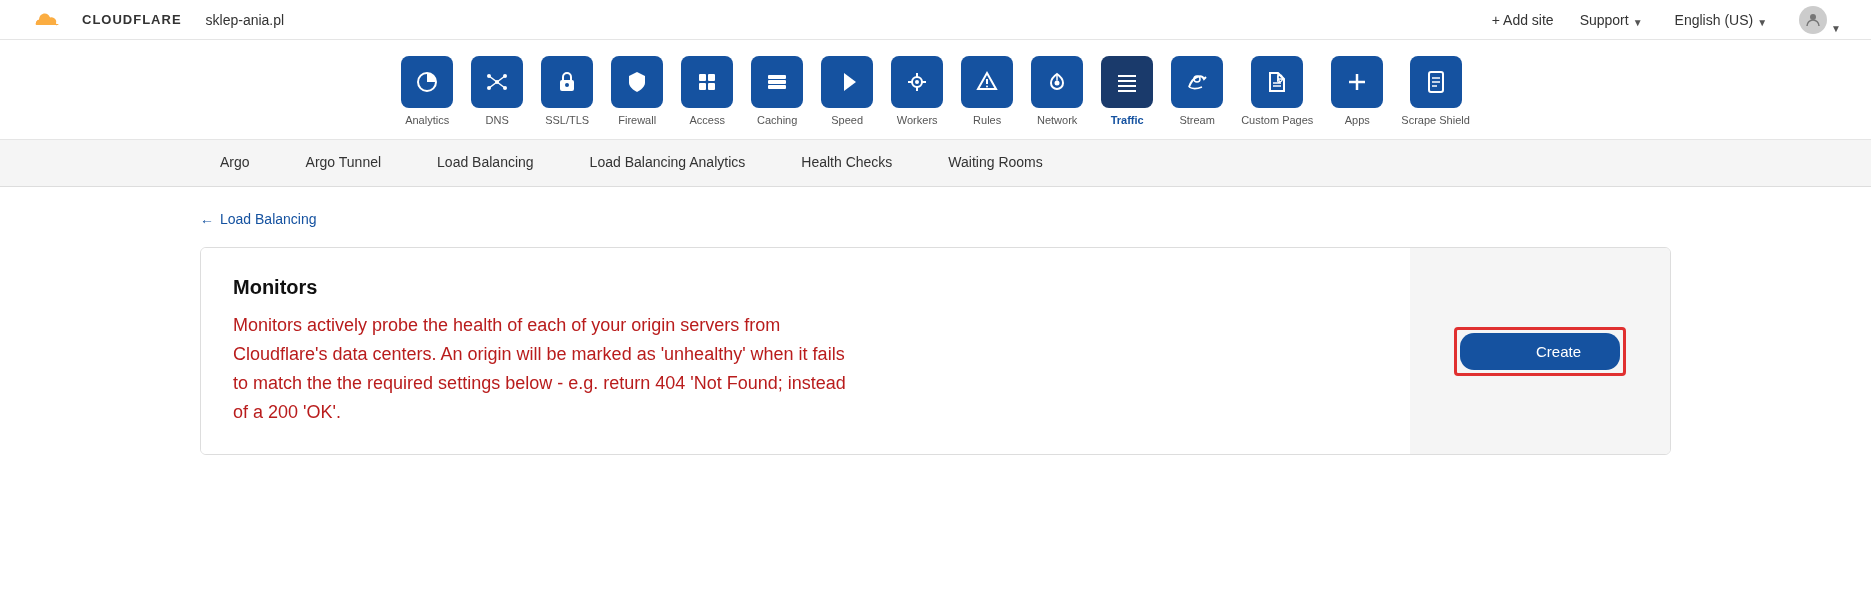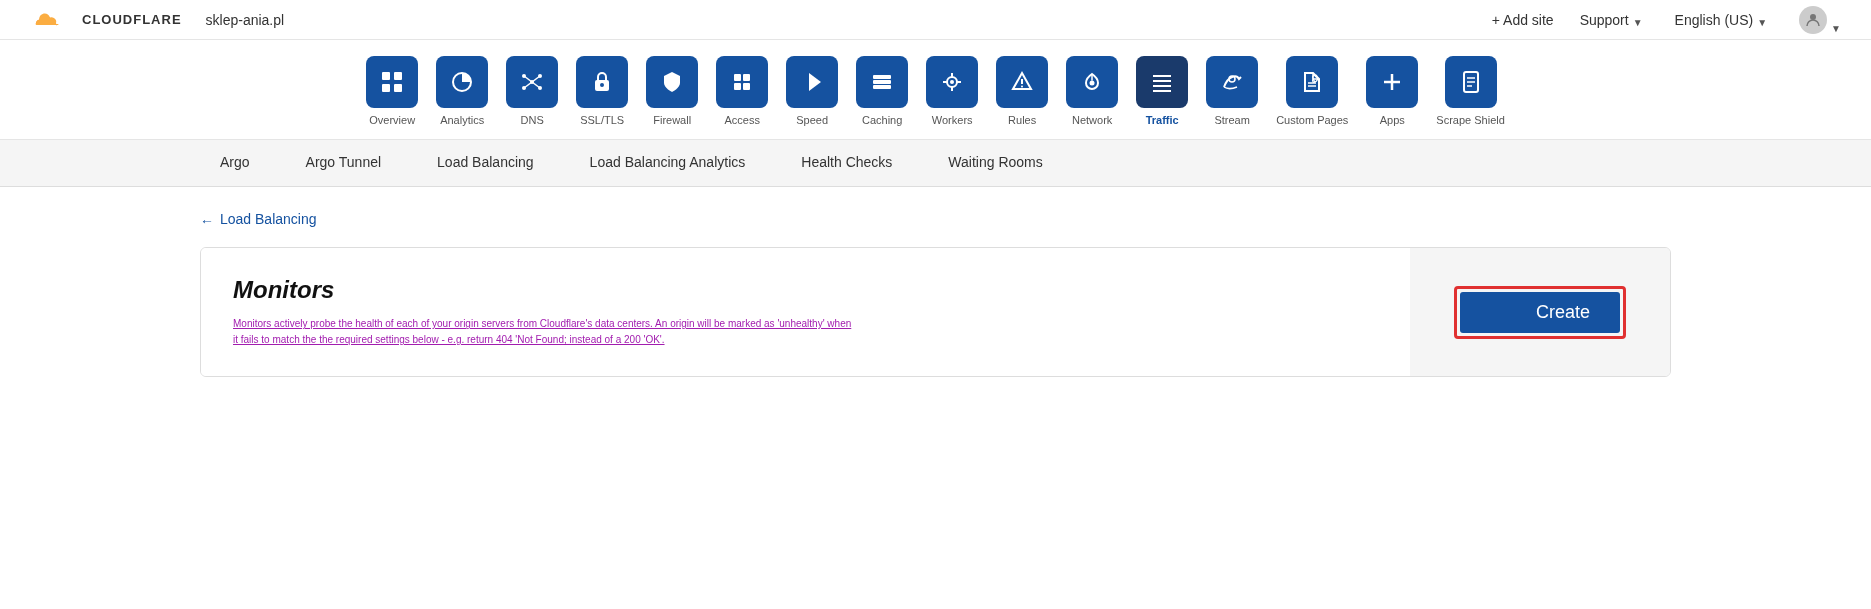--- a/index.html
+++ b/index.html
@@ -152,53 +152,51 @@
       border-radius: 6px;
       display: flex;
       overflow: hidden;
     }
     .monitors-info {
       flex: 1;
       padding: 28px 32px;
       background: #fff;
     }
     .monitors-title {
-      font-size: 24px;
+      font-size: 20px;
       font-weight: bold;
       color: #111;
       margin-bottom: 12px;
-      font-style: italic;
     }
     .monitors-desc {
-      font-size: 10px;
-      color: #a21caf;
+      font-size: 18px;
+      color: #b91c1c;
       line-height: 1.6;
       max-width: 620px;
-      text-decoration: underline;
     }
     .monitors-action {
       width: 260px;
       background: #f5f5f5;
       display: flex;
       align-items: center;
       justify-content: center;
       padding: 24px;
     }
     .create-btn-wrapper {
       border: 3px solid #e03030;
       border-radius: 4px;
       padding: 3px;
     }
     .create-btn {
       background: #1552a0;
       color: #fff;
       border: none;
-      border-radius: 3px;
+      border-radius: 14px;
       padding: 10px 76px;
-      font-size: 18px;
+      font-size: 15px;
       cursor: pointer;
       width: 160px;
       text-align: center;
     }
   </style>
 </head>
 <body>
 
 <header class="header">
   <div class="logo-area">
@@ -231,31 +229,20 @@
         </svg>
       </div>
       <span class="caret">▼</span>
     </button>
   </div>
 </header>
 
 <nav class="nav-icons-bar">
   <div class="nav-icons-inner">
 
-    <div class="nav-icon-item">
-      <div class="icon-box">
-        <svg width="26" height="26" viewBox="0 0 26 26" fill="none">
-            <rect x="3" y="3" width="8" height="8" rx="1" fill="white"></rect>
-            <rect x="15" y="3" width="8" height="8" rx="1" fill="white"></rect>
-            <rect x="3" y="15" width="8" height="8" rx="1" fill="white"></rect>
-            <rect x="15" y="15" width="8" height="8" rx="1" fill="white"></rect>
-          </svg>
-      </div>
-      <span class="nav-label">Overview</span>
-    </div>
 
     <div class="nav-icon-item">
       <div class="icon-box">
         <svg width="26" height="26" viewBox="0 0 26 26" fill="none">
             <circle cx="13" cy="13" r="9" stroke="white" stroke-width="2" fill="none"></circle>
             <path d="M13 13 L13 4 A9 9 0 0 1 22 13 Z" fill="white"></path>
           </svg>
       </div>
       <span class="nav-label">Analytics</span>
     </div>
@@ -305,35 +292,35 @@
           <rect x="5" y="14" width="7" height="7" rx="1" fill="white"></rect>
           <rect x="14" y="14" width="7" height="7" rx="1" fill="white"></rect>
         </svg>
       </div>
       <span class="nav-label">Access</span>
     </div>
 
     <div class="nav-icon-item">
       <div class="icon-box">
         <svg width="26" height="26" viewBox="0 0 26 26" fill="none">
-          <polygon points="10,4 22,13 10,22 10,4" fill="white"></polygon>
-        </svg>
-      </div>
-      <span class="nav-label">Speed</span>
-    </div>
-
-    <div class="nav-icon-item">
-      <div class="icon-box">
-        <svg width="26" height="26" viewBox="0 0 26 26" fill="none">
           <rect x="4" y="6" width="18" height="4" rx="1" fill="white"></rect>
           <rect x="4" y="11" width="18" height="4" rx="1" fill="white"></rect>
           <rect x="4" y="16" width="18" height="4" rx="1" fill="white"></rect>
         </svg>
       </div>
       <span class="nav-label">Caching</span>
+    </div>
+
+    <div class="nav-icon-item">
+      <div class="icon-box">
+        <svg width="26" height="26" viewBox="0 0 26 26" fill="none">
+          <polygon points="10,4 22,13 10,22 10,4" fill="white"></polygon>
+        </svg>
+      </div>
+      <span class="nav-label">Speed</span>
     </div>
 
     <div class="nav-icon-item">
       <div class="icon-box">
         <svg width="26" height="26" viewBox="0 0 26 26" fill="none">
           <circle cx="13" cy="13" r="5" fill="none" stroke="white" stroke-width="2"></circle>
           <circle cx="13" cy="13" r="2" fill="white"></circle>
           <line x1="13" y1="4" x2="13" y2="8" stroke="white" stroke-width="2"></line>
           <line x1="13" y1="18" x2="13" y2="22" stroke="white" stroke-width="2"></line>
           <line x1="4" y1="13" x2="8" y2="13" stroke="white" stroke-width="2"></line>

